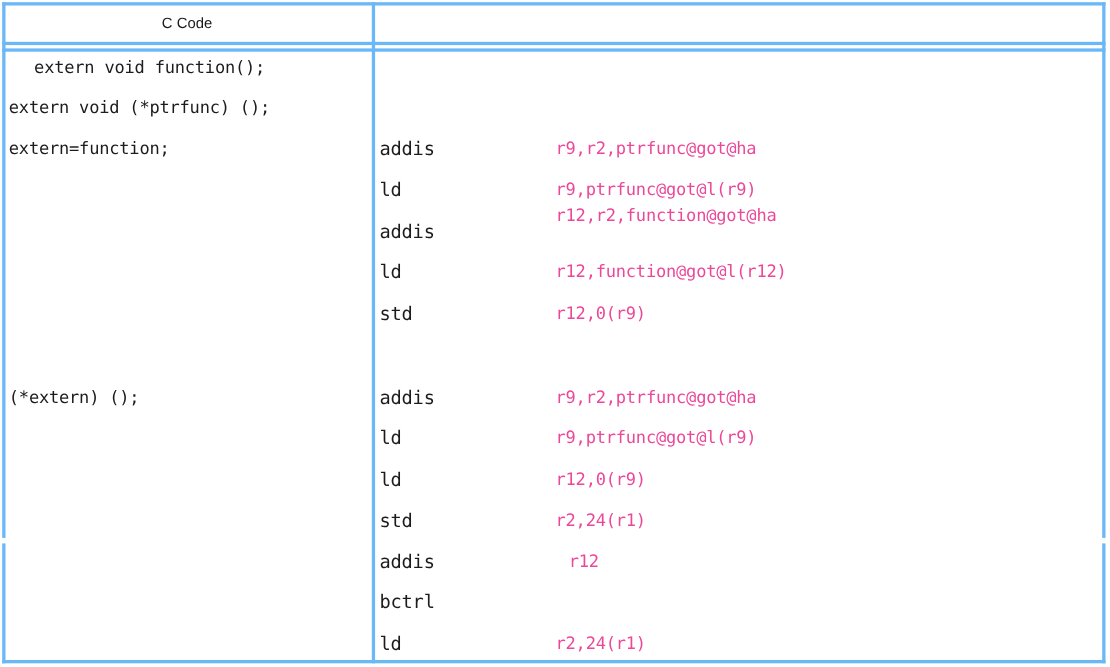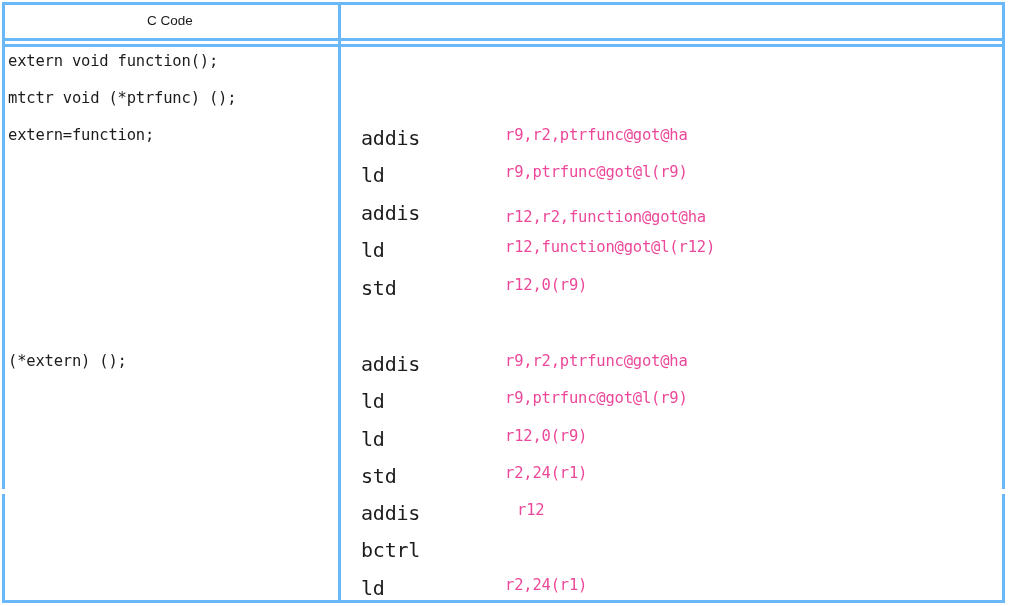--- a/index.html
+++ b/index.html
@@ -83,23 +83,23 @@
     white-space: pre;
     letter-spacing: -0.2px;
   }
 
   .c-line {
     left: 6px;
   }
 
   .asm-mnem {
     position: absolute;
-    left: 23px;
+    left: 7px;
     font-family: "DejaVu Sans Mono", "Liberation Mono", monospace;
-    font-size: 20px;
+    font-size: 17px;
     color: #1c1c1c;
     white-space: pre;
     letter-spacing: -0.2px;
   }
   .asm-ops {
     position: absolute;
     left: 167px;
     font-family: "DejaVu Sans Mono", "Liberation Mono", monospace;
     font-size: 15.5px;
     color: #ec4899;
@@ -127,35 +127,35 @@
 
   <div class="rule" style="left:336px; top:0; width:3px; height:601px;"></div>
 
   <div class="header-row">
     <div class="hdr-cell hdr-c">C Code</div>
   </div>
 
   <div class="body-area">
 
     <div class="col-c">
-      <div class="code-line c-line" style="top:8px;">extern void function();</div>
-      <div class="code-line c-line" style="top:45px;">mtctr void (*ptrfunc) ();</div>
+      <div class="code-line c-line" style="top:8px;margin-left:23px;">extern void function();</div>
+      <div class="code-line c-line" style="top:45px;">extern void (*ptrfunc) ();</div>
       <div class="code-line c-line" style="top:82px;">extern=function;</div>
       <div class="code-line c-line" style="top:308px;">(*extern) ();</div>
     </div>
 
     <div class="col-a">
       <div class="asm-mnem" style="top:82px;">addis</div>
       <div class="asm-ops" style="top:82px;">r9,r2,ptrfunc@got@ha</div>
 
       <div class="asm-mnem" style="top:119px;">ld</div>
       <div class="asm-ops" style="top:119px;">r9,ptrfunc@got@l(r9)</div>
 
       <div class="asm-mnem" style="top:157px;">addis</div>
-      <div class="asm-ops" style="top:164px;">r12,r2,function@got@ha</div>
+      <div class="asm-ops" style="top:143px;">r12,r2,function@got@ha</div>
 
       <div class="asm-mnem" style="top:194px;">ld</div>
       <div class="asm-ops" style="top:194px;">r12,function@got@l(r12)</div>
 
       <div class="asm-mnem" style="top:232px;">std</div>
       <div class="asm-ops" style="top:232px;">r12,0(r9)</div>
 
       <div class="asm-mnem" style="top:308px;">addis</div>
       <div class="asm-ops" style="top:308px;">r9,r2,ptrfunc@got@ha</div>
 

